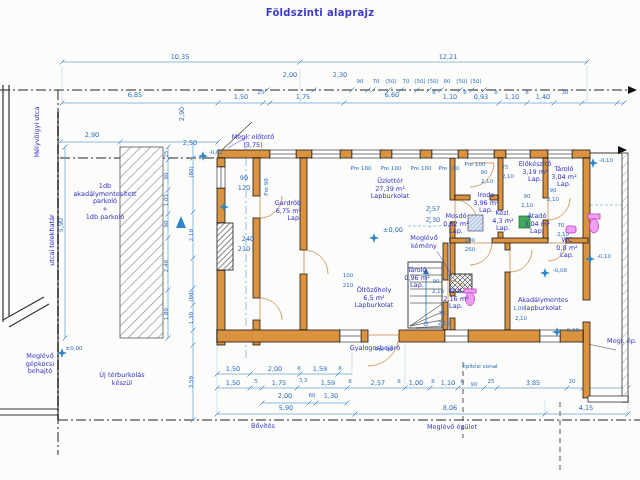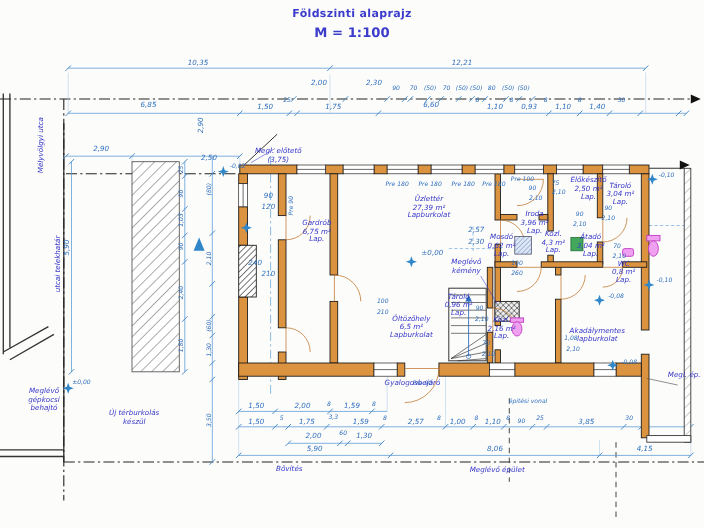--- a/index.html
+++ b/index.html
@@ -3,21 +3,21 @@
 <meta charset="utf-8">
 <style>
   html,body{margin:0;padding:0;background:#888;}
   #canvas{position:relative;width:640px;height:480px;background:#fcfcfb;overflow:hidden;
           font-family:"DejaVu Sans",sans-serif;}
   #canvas svg{position:absolute;left:0;top:0;}
   .title{position:absolute;left:0;right:0;top:7px;text-align:center;font-size:10px;
          font-weight:bold;color:#3c3ccc;letter-spacing:.3px;}
   .subtitle{position:absolute;left:0;right:0;top:23px;text-align:center;font-size:12px;
          font-weight:bold;color:#3c3ccc;}
-  #labels{position:absolute;left:0;top:0;width:512px;height:480px;font-style:italic;}
+  #labels{position:absolute;left:0;top:0;width:512px;height:480px;}
   .lbl{position:absolute;transform:translate(-50%,-50%);white-space:pre;text-align:center;
        line-height:1.18;pointer-events:none;}
   .dim{font-size:6.5px;color:#2e6fbe;}
   .dims{font-size:5.5px;color:#2e6fbe;}
   .room{font-size:6.5px;color:#3535c8;}
   .note{font-size:6.5px;color:#3535c8;}
   .rot{transform:translate(-50%,-50%) rotate(-90deg);}
 </style>
 </head>
 <body>
@@ -215,25 +215,24 @@
   </g>
 
   <g>
     <path d="M181,216 L176,228 L186,228 Z" fill="#2f86c8"></path>
     <path d="M628,86 l9,4 -9,4 z" fill="#111"></path>
     <path d="M618,146 l9,4 -9,4 z" fill="#111"></path>
   </g>
 </svg>
 
 <div class="title">Földszinti alaprajz</div>
-<div class="subtitle">M = 1:100</div>
 
 <div id="labels">
       <span class="lbl dim" style="left: 180px; top: 58px;">10,35</span>
-      <span class="lbl dim" style="left: 420px; top: 58px;">12,21</span>
+      <span class="lbl dim" style="left: 448px; top: 58px;">12,21</span>
       <span class="lbl dim" style="left: 290px; top: 76px;">2,00</span>
       <span class="lbl dim" style="left: 340px; top: 76px;">2,30</span>
       <span class="lbl dims" style="left: 360px; top: 81px;">90</span>
       <span class="lbl dims" style="left: 376px; top: 81px;">70</span>
       <span class="lbl dims" style="left: 391px; top: 81px;">(50)</span>
       <span class="lbl dims" style="left: 406px; top: 81px;">70</span>
       <span class="lbl dims" style="left: 420px; top: 81px;">(50)</span>
       <span class="lbl dims" style="left: 433px; top: 81px;">(50)</span>
       <span class="lbl dims" style="left: 447px; top: 81px;">80</span>
       <span class="lbl dims" style="left: 462px; top: 81px;">(50)</span>
@@ -262,21 +261,21 @@
       <span class="lbl dims rot" style="left: 166px; top: 224px;">90</span>
       <span class="lbl dims rot" style="left: 166px; top: 266px;">2,40</span>
       <span class="lbl dims rot" style="left: 166px; top: 314px;">1,80</span>
       <span class="lbl dims rot" style="left: 191px; top: 172px;">(80)</span>
       <span class="lbl dims rot" style="left: 191px; top: 235px;">2,10</span>
       <span class="lbl dims rot" style="left: 191px; top: 296px;">(60)</span>
       <span class="lbl dims rot" style="left: 191px; top: 318px;">1,30</span>
       <span class="lbl dims rot" style="left: 191px; top: 382px;">3,50</span>
       <span class="lbl dim" style="left: 244px; top: 179px;">90</span>
       <span class="lbl dim" style="left: 244px; top: 189px;">120</span>
-      <span class="lbl dim" style="left: 232px; top: 240px;">240</span>
+      <span class="lbl dim" style="left: 248px; top: 240px;">240</span>
       <span class="lbl dim" style="left: 244px; top: 250px;">210</span>
       <span class="lbl dims rot" style="left: 266px; top: 187px;">Pre 90</span>
       <span class="lbl dims" style="left: 361px; top: 168px;">Pre 180</span>
       <span class="lbl dims" style="left: 391px; top: 168px;">Pre 180</span>
       <span class="lbl dims" style="left: 421px; top: 168px;">Pre 180</span>
       <span class="lbl dims" style="left: 449px; top: 168px;">Pre 180</span>
       <span class="lbl dims" style="left: 475px; top: 164px;">Pre 100</span>
       <span class="lbl dims" style="left: 484px; top: 172px;">90</span>
       <span class="lbl dims" style="left: 487px; top: 181px;">2,10</span>
       <span class="lbl dims" style="left: 505px; top: 167px;">75</span>
@@ -330,37 +329,37 @@
       <span class="lbl dim" style="left: 393px; top: 231px;">±0,00</span>
       <span class="lbl dims" style="left: 216px; top: 152px;">-0,02</span>
       <span class="lbl dims" style="left: 560px; top: 270px;">-0,08</span>
       <span class="lbl dims" style="left: 572px; top: 330px;">-0,08</span>
       <span class="lbl dims" style="left: 606px; top: 160px;">-0,10</span>
       <span class="lbl dims" style="left: 604px; top: 256px;">-0,10</span>
       <span class="lbl dims" style="left: 74px; top: 348px;">±0,00</span>
       <span class="lbl room" style="left: 390px; top: 189px;">Üzlettér
 27,39 m²
 Lapburkolat</span>
-      <span class="lbl room" style="left: 288px; top: 211px;">Gardrób
+      <span class="lbl room" style="left: 288px; top: 211px; text-align: right;">Gardrób
 6,75 m²
 Lap.</span>
       <span class="lbl room" style="left: 374px; top: 298px;">Öltözőhely
 6,5 m²
 Lapburkolat</span>
       <span class="lbl room" style="left: 486px; top: 203px;">Iroda
 3,96 m²
 Lap.</span>
       <span class="lbl room" style="left: 456px; top: 224px;">Mosdó
 0,62 m²
 Lap.</span>
       <span class="lbl room" style="left: 503px; top: 221px;">Közl.
 4,3 m²
 Lap.</span>
       <span class="lbl room" style="left: 535px; top: 172px;">Előkészítő
-2,50 m²
+3,19 m²
 Lap.</span>
       <span class="lbl room" style="left: 564px; top: 177px;">Tároló
 3,04 m²
 Lap.</span>
       <span class="lbl room" style="left: 537px; top: 224px;">Átadó
 3,04 m²
 Lap.</span>
       <span class="lbl room" style="left: 567px; top: 248px;">WC
 0,8 m²
 Lap.</span>
@@ -379,17 +378,22 @@
       <span class="lbl note" style="left: 40px; top: 364px;">Meglévő
 gépkocsi
 behajtó</span>
       <span class="lbl note" style="left: 122px; top: 380px;">Új térburkolás
 készül</span>
       <span class="lbl note" style="left: 375px; top: 349px;">Gyalogosbejáró</span>
       <span class="lbl note" style="left: 263px; top: 427px;">Bővítés</span>
       <span class="lbl note" style="left: 452px; top: 428px;">Meglévő épület</span>
       <span class="lbl dims" style="left: 480px; top: 366px;">építési vonal</span>
       <span class="lbl note" style="left: 622px; top: 342px;">Megl. ép.</span>
+      <span class="lbl note" style="left: 105px; top: 202px;">1db
+akadálymentesített
+parkoló
++
+1db parkoló</span>
       <span class="lbl note rot" style="left: 38px; top: 132px;">Mélyvölgyi utca</span>
       <span class="lbl note rot" style="left: 53px; top: 240px;">utcai telekhatár</span>
     </div>
 
 </div>
 
 </body></html>

